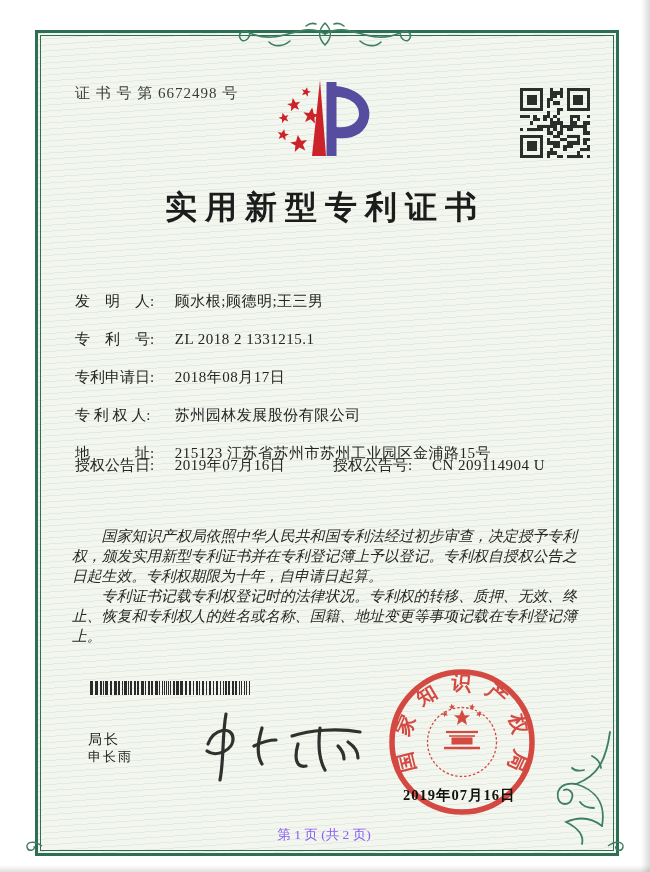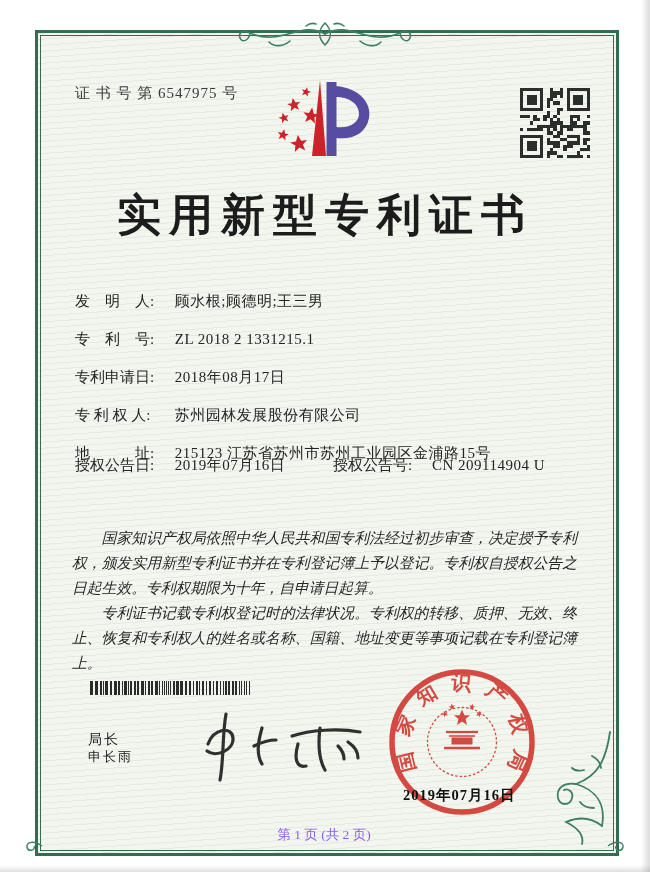--- a/index.html
+++ b/index.html
@@ -28,29 +28,29 @@
   .frame-inner{
     position:absolute;left:2px;top:2px;right:2px;bottom:2px;
     border:1px solid #2e6e52;pointer-events:none;
   }
   .abs{position:absolute;}
   .cert-no{left:75px;top:84px;font-size:15px;letter-spacing:1px;color:#3a3a3a;}
   .logo{left:276px;top:78px;width:100px;height:84px;}
   .qr{left:520px;top:88px;width:70px;height:70px;}
   .title{
     left:0;top:186px;width:100%;text-align:center;
-    font-size:44px;font-weight:700;letter-spacing:8px;color:#1c1c1c;
+    font-size:32px;font-weight:700;letter-spacing:8px;color:#1c1c1c;
   }
   .field-row{left:75px;width:500px;font-size:15px;color:#242424;}
   .flabel{display:inline-block;min-width:96px;color:#242424;}
   .fvalue{letter-spacing:0.5px;}
   .gazette{position:absolute;left:258px;top:0;}
   .paras{
     left:72px;top:526px;width:505px;
-    font-size:14.8px;line-height:25px;text-align:justify;
+    font-size:14.8px;line-height:20px;text-align:justify;
     font-style:italic;color:#262626;
   }
   .paras p{margin:0;text-indent:2em;}
   .barcode{left:90px;top:681px;width:164px;height:15px;}
   .signer-title{left:88px;top:731px;font-size:14px;letter-spacing:2px;}
   .signer-name{left:88px;top:748px;font-size:13px;letter-spacing:2px;}
   .signature{left:192px;top:702px;width:185px;height:84px;}
   .corner-ornament{left:522px;top:730px;width:92px;height:118px;z-index:1;}
   .seal{left:386px;top:666px;width:152px;height:152px;z-index:2;opacity:0.92;}
   .seal-date{left:403px;top:786px;font-size:14.5px;letter-spacing:1px;color:#111;z-index:3;font-weight:600;}
@@ -80,21 +80,21 @@
     </g>
   </svg>
 
   <svg class="abs mini-curl" style="left:24px;top:838px;" viewBox="0 0 20 16">
     <path d="M18 8 C10 2 2 4 3 9 C4 14 12 13 10 8" fill="none" stroke="#3f7f61" stroke-width="1.4"></path>
   </svg>
   <svg class="abs mini-curl" style="left:606px;top:838px;" viewBox="0 0 20 16">
     <path d="M2 8 C10 2 18 4 17 9 C16 14 8 13 10 8" fill="none" stroke="#3f7f61" stroke-width="1.4"></path>
   </svg>
 
-  <div class="abs cert-no">证 书 号 第 6547975 号</div>
+  <div class="abs cert-no">证 书 号 第 6672498 号</div>
 
   <svg class="abs logo" viewBox="0 0 100 84">
     <defs>
       <path id="star" d="M0,-10 L2.9,-3.1 L9.5,-3.1 L4.2,1.2 L5.9,8.1 L0,4 L-5.9,8.1 L-4.2,1.2 L-9.5,-3.1 L-2.9,-3.1 Z" fill="#cc2229"></path>
     </defs>
     <polygon points="44,2 36,78 50,78" fill="#cc2229"></polygon>
     <rect x="50.5" y="4" width="10" height="74" fill="#574da0"></rect>
     <path d="M60 8 C84 10 96 26 93 40 C90 56 76 62 60 60 L60 49 C74 51 83 44 83 36 C83 25 72 19 60 19 Z" fill="#574da0"></path>
     <use href="#star" transform="translate(30,14) scale(0.5) rotate(14)"></use>
     <use href="#star" transform="translate(18,27) scale(0.7) rotate(-10)"></use>

